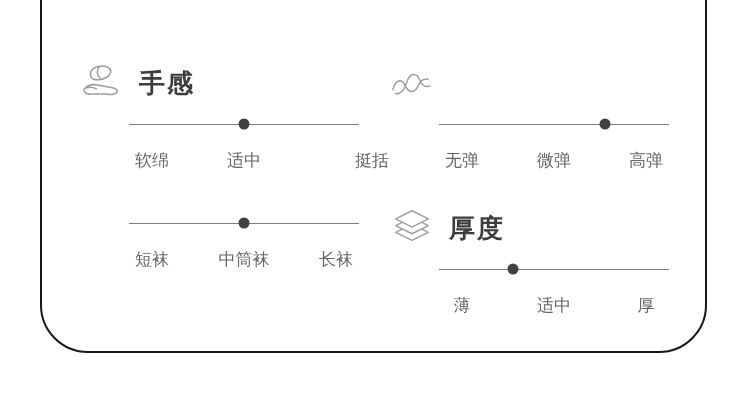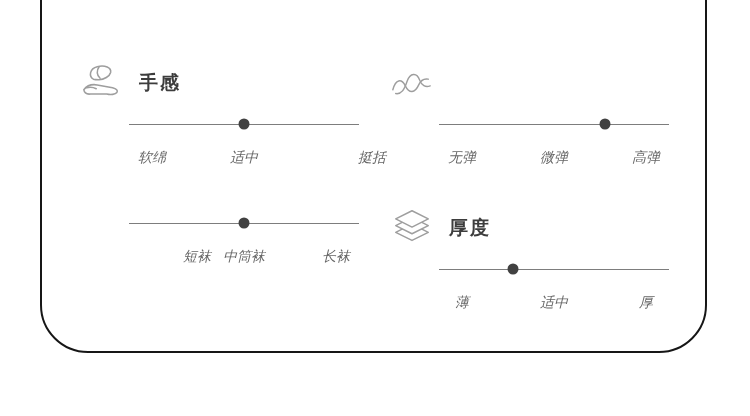--- a/index.html
+++ b/index.html
@@ -13,35 +13,35 @@
   .grid {
     position:absolute; left:37px; top:115px;
     display:grid; grid-template-columns:280px 280px;
     column-gap:30px; row-gap:38px;
   }
   .attr { width:280px; }
   .attr-header { display:flex; align-items:center; height:46px; }
   .attr-icon { width:46px; height:46px; margin-right:14px; flex:0 0 46px; }
   .attr-icon svg { width:46px; height:46px; display:block; }
   .attr-title {
-    font-size:19px; font-weight:bold; color:var(--c-title,#3d3d3d);
+    font-size:26px; font-weight:bold; color:var(--c-title,#3d3d3d);
     letter-spacing:2px; line-height:46px; white-space:nowrap;
   }
   .attr-slider { position:relative; margin:12px 0 0 50px; width:230px; height:12px; }
   .attr-slider::before {
     content:""; position:absolute; left:0; right:0; top:50%; height:1px;
     background:var(--c-line,#7d7d7d);
   }
   .attr-dot {
     position:absolute; top:50%; width:11px; height:11px; border-radius:50%;
     background:var(--c-dot,#414141); transform:translate(-50%,-50%);
   }
   .attr-labels {
     position:relative; margin:19px 0 0 50px; width:230px; height:18px;
-    font-size:14px; color:var(--c-label,#666666);font-style:italic;
+    font-size:17px; color:var(--c-label,#666666);
   }
   .attr-labels span {
     position:absolute; top:0; transform:translateX(-50%); white-space:nowrap;
   }
 </style>
 </head>
 <body>
 
 <div class="card">
   <div class="grid">
@@ -84,21 +84,21 @@
           <span style="left: 50%;">微弹</span>
           <span style="left: 90%;">高弹</span>
         </div>
   </section>
 
   <section class="attr">
     <div class="attr-slider">
       <span class="attr-dot" style="left: 50%;"></span>
     </div>
     <div class="attr-labels">
-          <span style="left: 10%; margin-left: 45px;">短袜</span>
+          <span style="left: 10%;">短袜</span>
           <span style="left: 50%;">中筒袜</span>
           <span style="left: 90%;">长袜</span>
         </div>
   </section>
 
   <section class="attr">
     <div class="attr-header">
       <span class="attr-icon">
             <svg viewBox="0 0 48 48" fill="#ffffff" stroke="#9e9e9e" stroke-width="1.5" stroke-linejoin="round">
     <path d="M24,20 L41,28.5 L24,37 L7,28.5 Z"></path>

